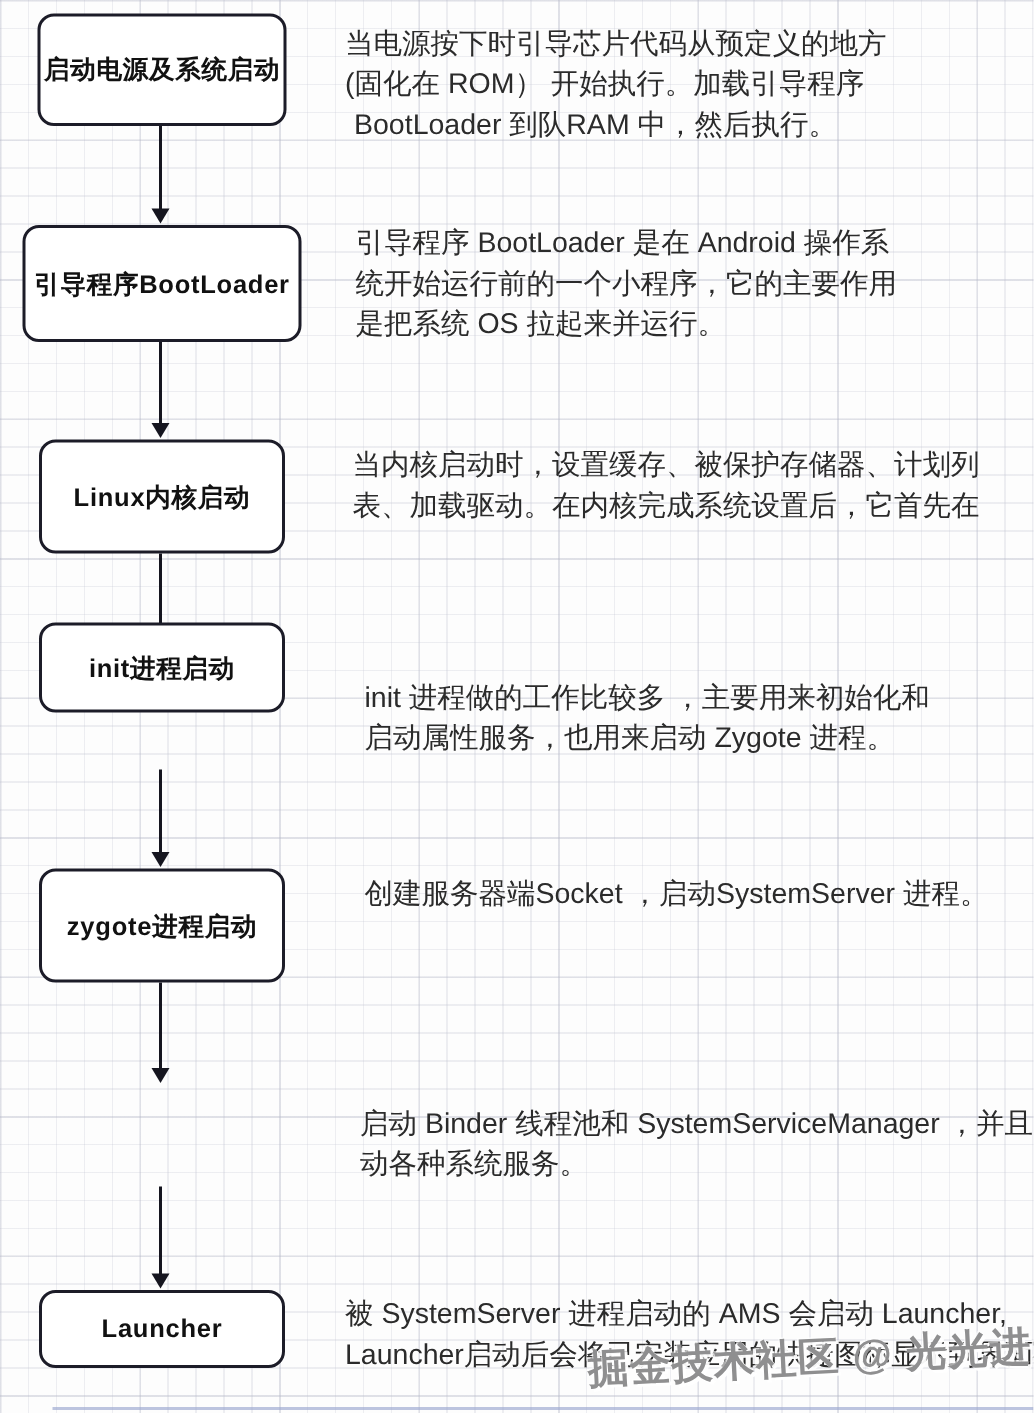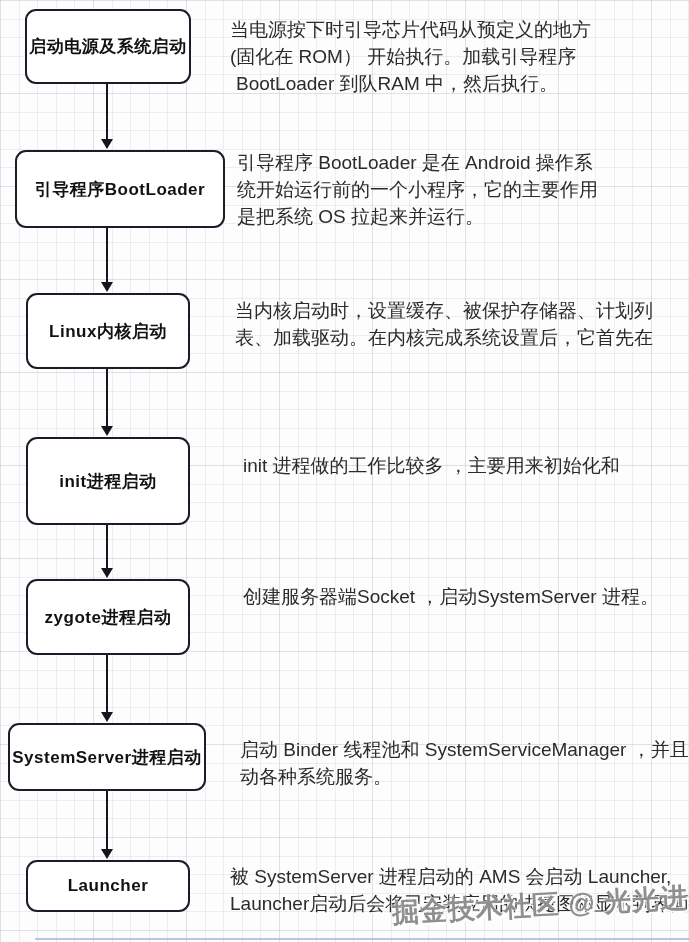--- a/index.html
+++ b/index.html
@@ -90,21 +90,21 @@
   </div>
   <div class="desc" style="left:230px;top:16px">
     <span class="line">当电源按下时引导芯片代码从预定义的地方</span>
     <span class="line">(固化在 ROM） 开始执行。加载引导程序</span>
     <span class="line" style="padding-left:6px">BootLoader 到队RAM 中，然后执行。</span>
   </div>
   <div class="arrow" style="top:84px;height:56px">
     <i class="arrowhead"></i>
   </div>
 
-  <div class="node" style="left:15px;top:150px;width:210px;height:78px">
+  <div class="node" style="left:15px;top:150px;width:186px;height:78px">
     <span class="node-label">引导程序BootLoader</span>
   </div>
   <div class="desc" style="left:237px;top:149px">
     <span class="line">引导程序 BootLoader 是在 Android 操作系</span>
     <span class="line">统开始运行前的一个小程序，它的主要作用</span>
     <span class="line">是把系统 OS 拉起来并运行。</span>
   </div>
   <div class="arrow" style="top:228px;height:55px">
     <i class="arrowhead"></i>
   </div>
@@ -113,43 +113,41 @@
     <span class="node-label">Linux内核启动</span>
   </div>
   <div class="desc" style="left:235px;top:297px">
     <span class="line">当内核启动时，设置缓存、被保护存储器、计划列</span>
     <span class="line">表、加载驱动。在内核完成系统设置后，它首先在</span>
   </div>
   <div class="arrow" style="top:369px;height:58px">
     <i class="arrowhead"></i>
   </div>
 
-  <div class="node" style="left:26px;top:437px;width:164px;height:88px">
+  <div class="node" style="left:26px;top:415px;width:164px;height:60px">
     <span class="node-label">init进程启动</span>
   </div>
   <div class="desc" style="left:243px;top:452px">
     <span class="line">init  进程做的工作比较多 ，主要用来初始化和</span>
+    <span class="line">启动属性服务，也用来启动 Zygote 进程。</span>
   </div>
   <div class="arrow" style="top:513px;height:56px">
     <i class="arrowhead"></i>
   </div>
 
   <div class="node" style="left:26px;top:579px;width:164px;height:76px">
     <span class="node-label">zygote进程启动</span>
   </div>
   <div class="desc" style="left:243px;top:583px">
     <span class="line">创建服务器端Socket ，启动SystemServer 进程。</span>
   </div>
   <div class="arrow" style="top:655px;height:58px">
     <i class="arrowhead"></i>
   </div>
 
-  <div class="node" style="left:8px;top:723px;width:198px;height:68px">
-    <span class="node-label">SystemServer进程启动</span>
-  </div>
   <div class="desc" style="left:240px;top:736px">
     <span class="line">启动 Binder  线程池和 SystemServiceManager  ，并且启</span>
     <span class="line">动各种系统服务。</span>
   </div>
   <div class="arrow" style="top:791px;height:59px">
     <i class="arrowhead"></i>
   </div>
 
   <div class="node" style="left:26px;top:860px;width:164px;height:52px">
     <span class="node-label">Launcher</span>

